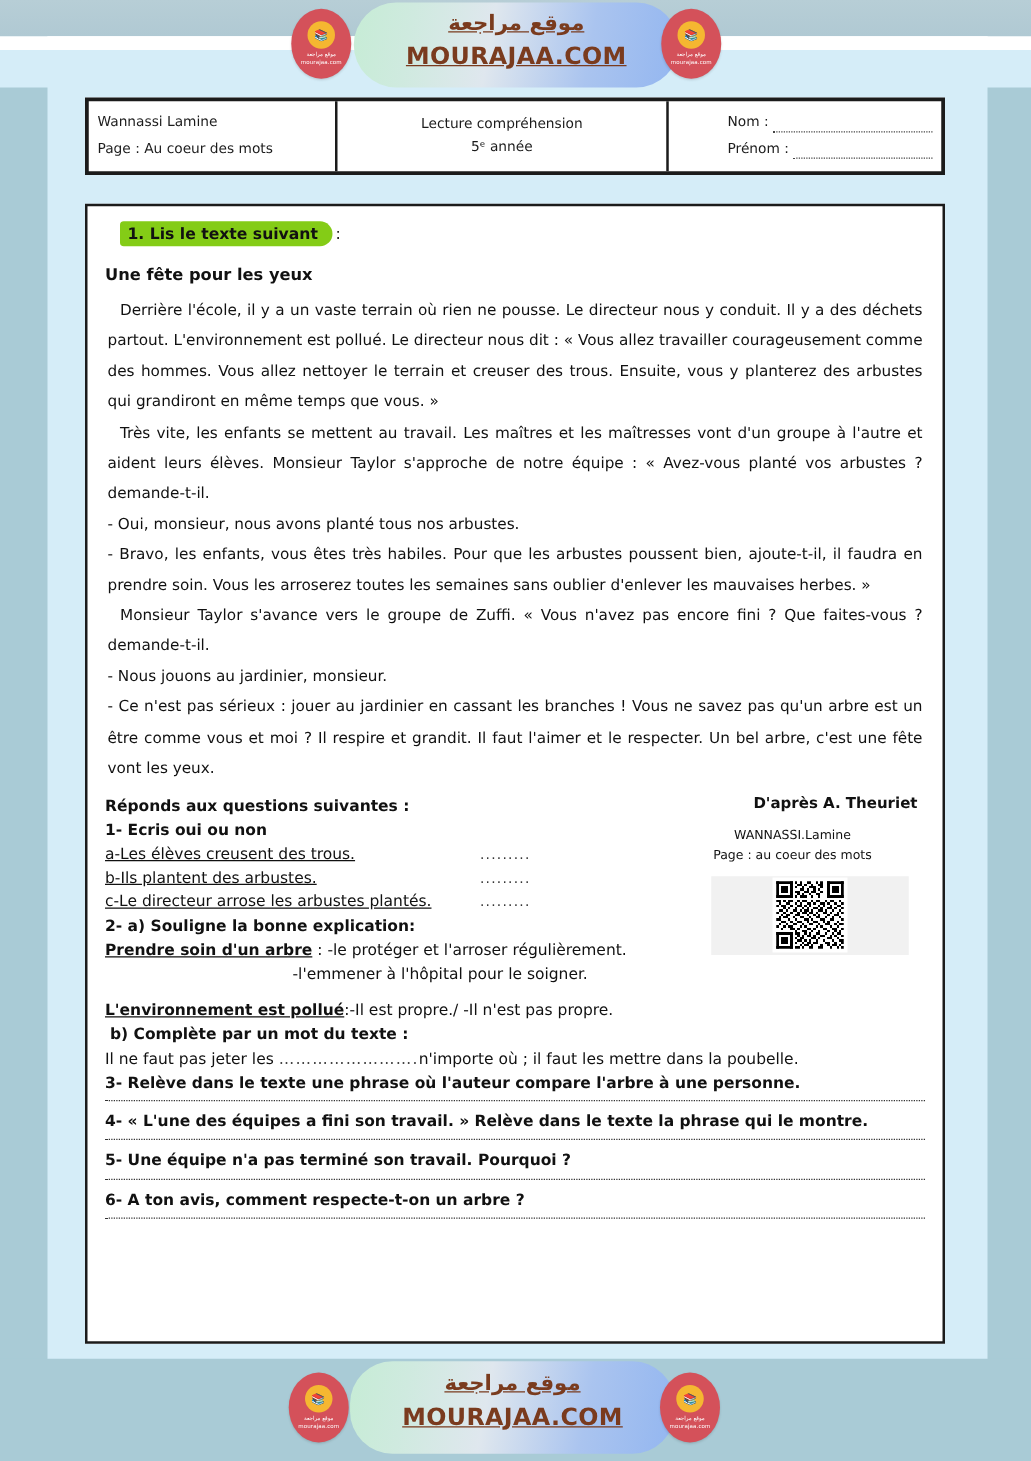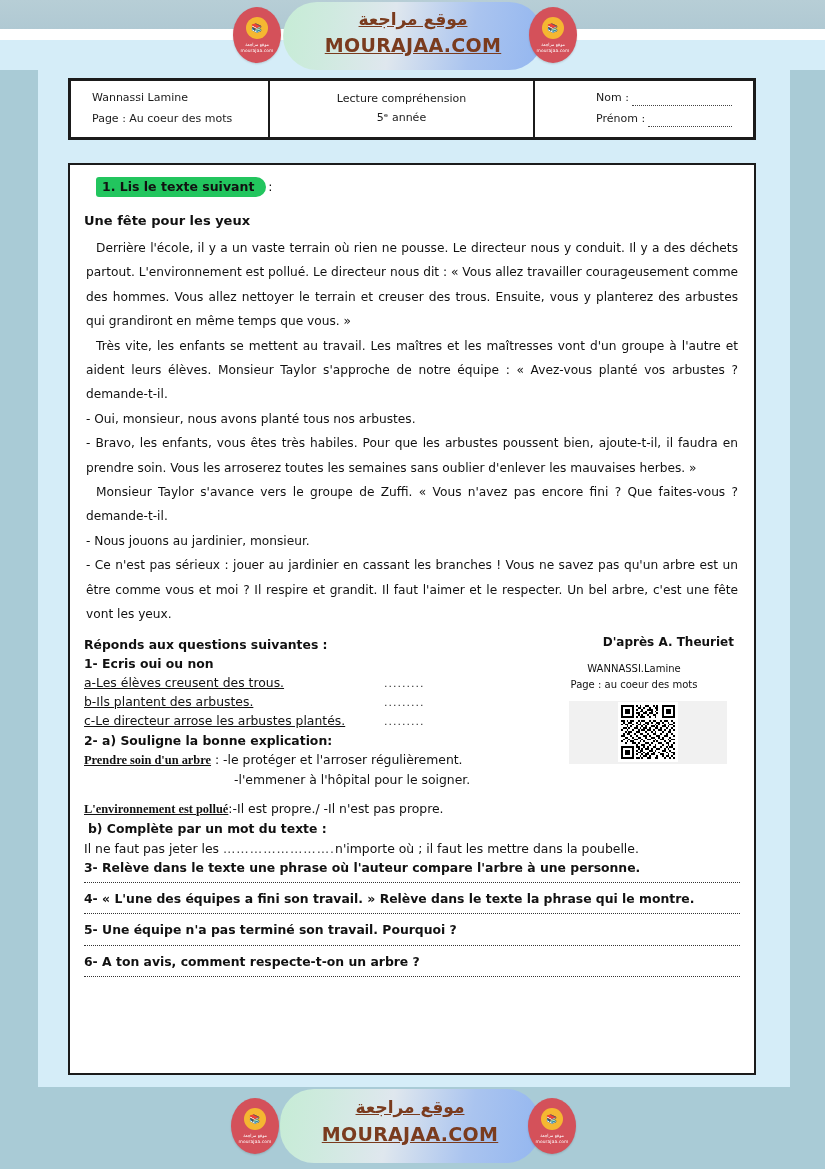--- a/index.html
+++ b/index.html
@@ -112,21 +112,21 @@
     position: absolute;
     left: 68px; top: 78px;
     width: 688px; height: 62px;
     border: 3px solid #1b1b1b;
     background: #ffffff;
     display: flex;
     box-sizing: border-box;
   }
   .info-cell {
     box-sizing: border-box;
-    padding: 7px 21px;
+    padding: 7px 7px;
     display: flex; flex-direction: column; justify-content: center;
   }
   .info-cell.c1 { width: 199px; border-right: 2px solid #1b1b1b; }
   .info-cell.c2 { width: 265px; border-right: 2px solid #1b1b1b; align-items: center; }
   .info-cell.c3 { flex: 1; }
   .info-cell div { font-size: 11px; color: #1b1b1b; line-height: 1.9; white-space: nowrap; }
   .info-cell.c2 div { text-align: right; line-height: 1.7; }
   .dots-fill {
     flex: 1;
     border-bottom: 1.5px dotted #444;
@@ -143,21 +143,21 @@
     width: 688px; height: 912px;
     border: 2px solid #1b1b1b;
     background: #ffffff;
     box-sizing: border-box;
     padding: 10px 14px 0 14px;
     overflow: hidden;
   }
 
   .q-highlight {
     display: inline-block;
-    background: #22c55e;
+    background: #84cc16;
     padding: 2px 12px 3px 6px;
     border-radius: 3px 10px 10px 3px;
     font-size: 12.5px; font-weight: bold; color: #111;
   }
   .q1-line { margin: 2px 0 0 12px; font-size: 12.5px; color: #111; }
   .q1-line .after { font-weight: normal; margin-left: 2px; }
 
   .story-title {
     text-align: left;
     font-size: 13px; font-weight: bold; color: #111;
@@ -169,21 +169,21 @@
     line-height: 2.0;
     margin: 0 0 0 0;
     padding: 0 2px;
   }
   .story-p.indent { text-indent: 10px; }
 
   
   #questions { margin-top: 8px; position: relative; }
   .qtext { font-size: 12.4px; color: #111; line-height: 1.55; }
   .b { font-weight: bold; }
-  .u { text-decoration: underline; font-family: Liberation Serif, serif; }
+  .u { text-decoration: underline; }
   .row-ab { display: flex; align-items: baseline; }
   .row-ab .lbl { width: 300px; text-decoration: underline; }
   .row-ab .ans { font-size: 11px; letter-spacing: 1px; color: #333; }
 
   .byline {
     position: absolute; right: 6px; top: 0;
     font-size: 12px; font-weight: bold; color: #111;
   }
   .credit {
     position: absolute; right: 26px; top: 26px;

